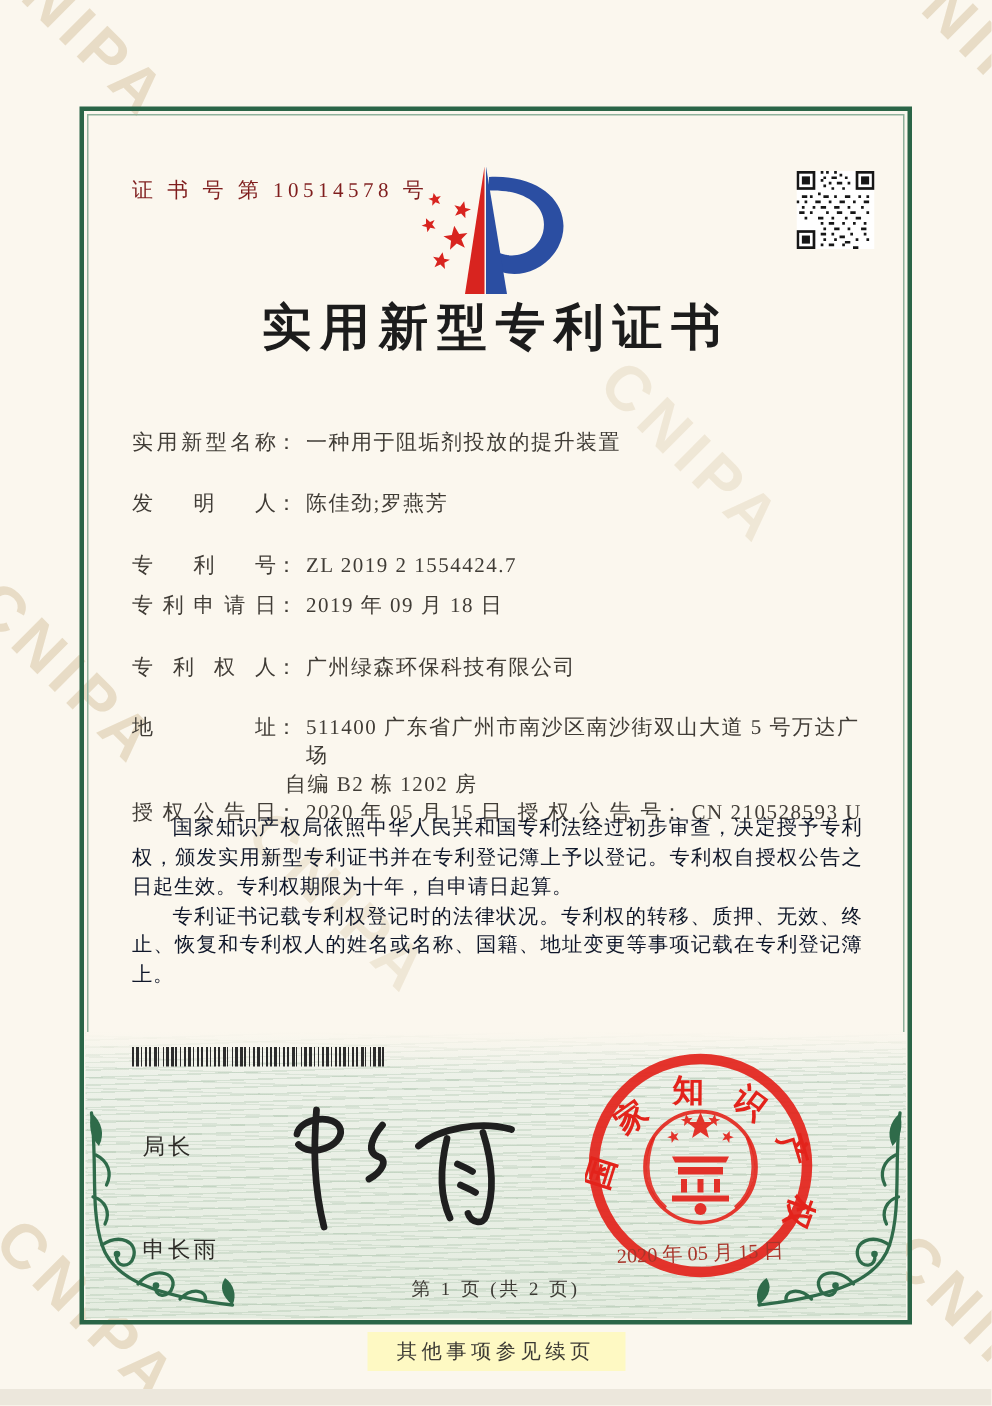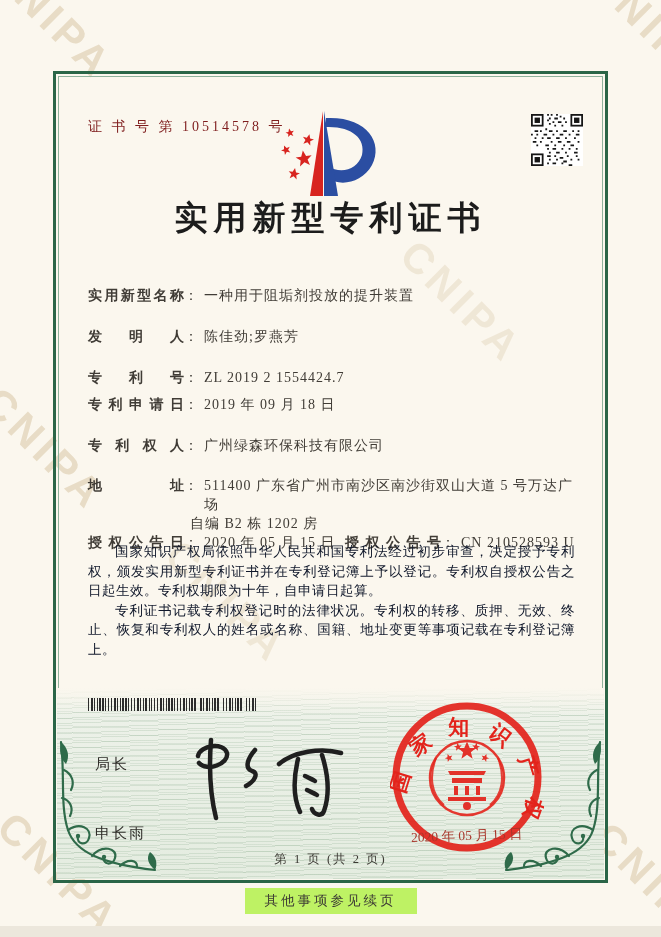--- a/index.html
+++ b/index.html
@@ -36,21 +36,21 @@
   .qr{position:absolute;right:22px;top:40px;}
   .title{
     position:absolute;left:0;right:0;top:122px;text-align:center;
     font-size:33px;font-weight:bold;letter-spacing:6px;color:#1c1c1c;
   }
   
   .fields{position:absolute;left:32px;right:28px;top:212px;font-size:14px;color:#403c36;}
   .frow{display:flex;align-items:flex-start;line-height:19px;}
   .flabel{
     display:inline-block;width:96px;flex:0 0 96px;
-    text-align:justify;text-align-last:justify;font-weight:bold;
+    text-align:justify;text-align-last:justify;
   }
   .fcolon{flex:0 0 auto;margin-right:6px;}
   .fvalue{letter-spacing:1px;}
   .mb-a{margin-bottom:22px;} .mb-b{margin-bottom:8px;} .mb-c{margin-bottom:21px;} .mb-0{margin-bottom:0;}
   .pair1{display:flex;width:257px;flex:0 0 257px;}
   .pair2{display:flex;}
   .addr2{padding-left:102px;letter-spacing:1px;line-height:19px;}
   
   .paras{
     position:absolute;left:32px;right:30px;top:468px;
@@ -85,21 +85,21 @@
   .seal{position:absolute;left:334px;top:626px;}
   .corner-l{position:absolute;left:2px;bottom:2px;}
   .corner-r{position:absolute;right:2px;bottom:2px;transform:scaleX(-1);}
   .pageno{
     position:absolute;left:0;right:0;top:777px;text-align:center;
     font-size:12.5px;letter-spacing:2px;color:#3c3a34;
   }
   
   .footnote{
     position:absolute;left:50%;top:888px;transform:translateX(-50%);
-    background:#bef264;padding:4px 20px;font-size:13.5px;letter-spacing:3px;
+    background:#fef9c3;padding:4px 20px;font-size:13.5px;letter-spacing:3px;
     color:#3c3a34;z-index:2;white-space:nowrap;
   }
   .bottom-strip{position:absolute;left:0;right:0;bottom:0;height:11px;background:#ece7dc;z-index:3;}
 </style>
 </head>
 <body>
 
 <span class="wm outer" style="left:-25px;top:-6px;">CNIPA</span>
 <span class="wm outer" style="left:575px;top:2px;">CNIPA</span>
 <span class="wm inner" style="left:385px;top:278px;">CNIPA</span>

